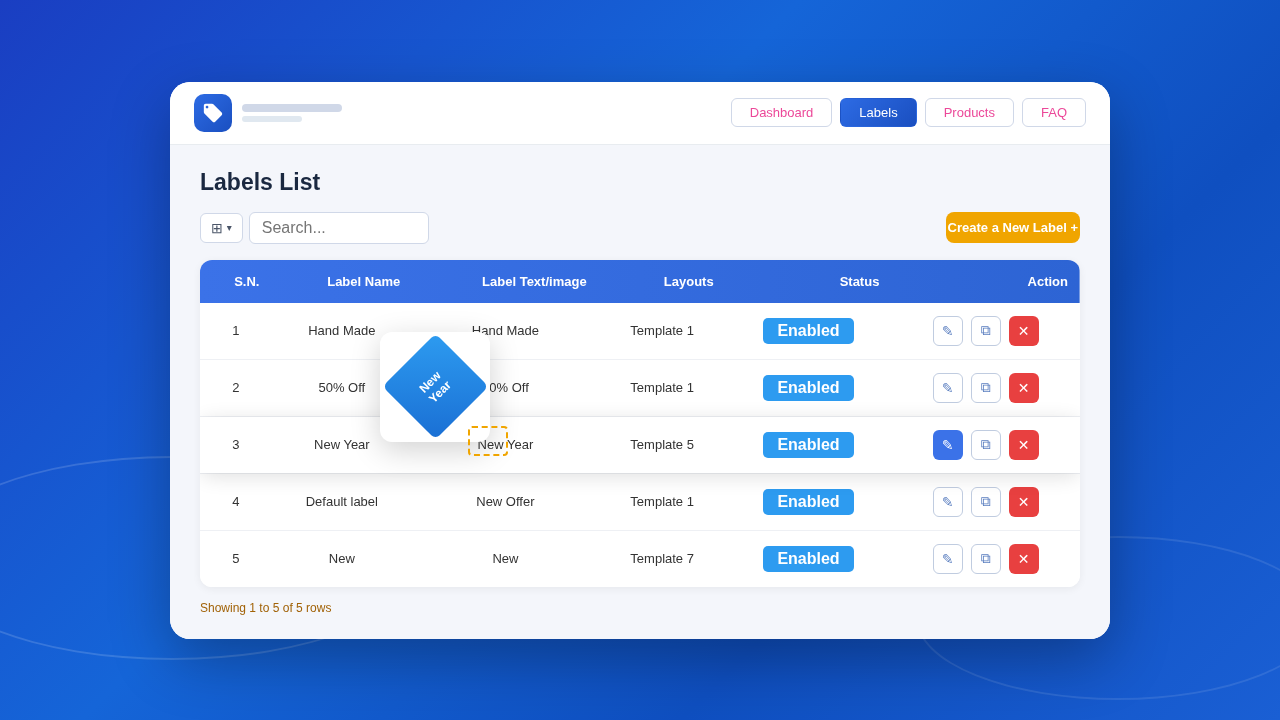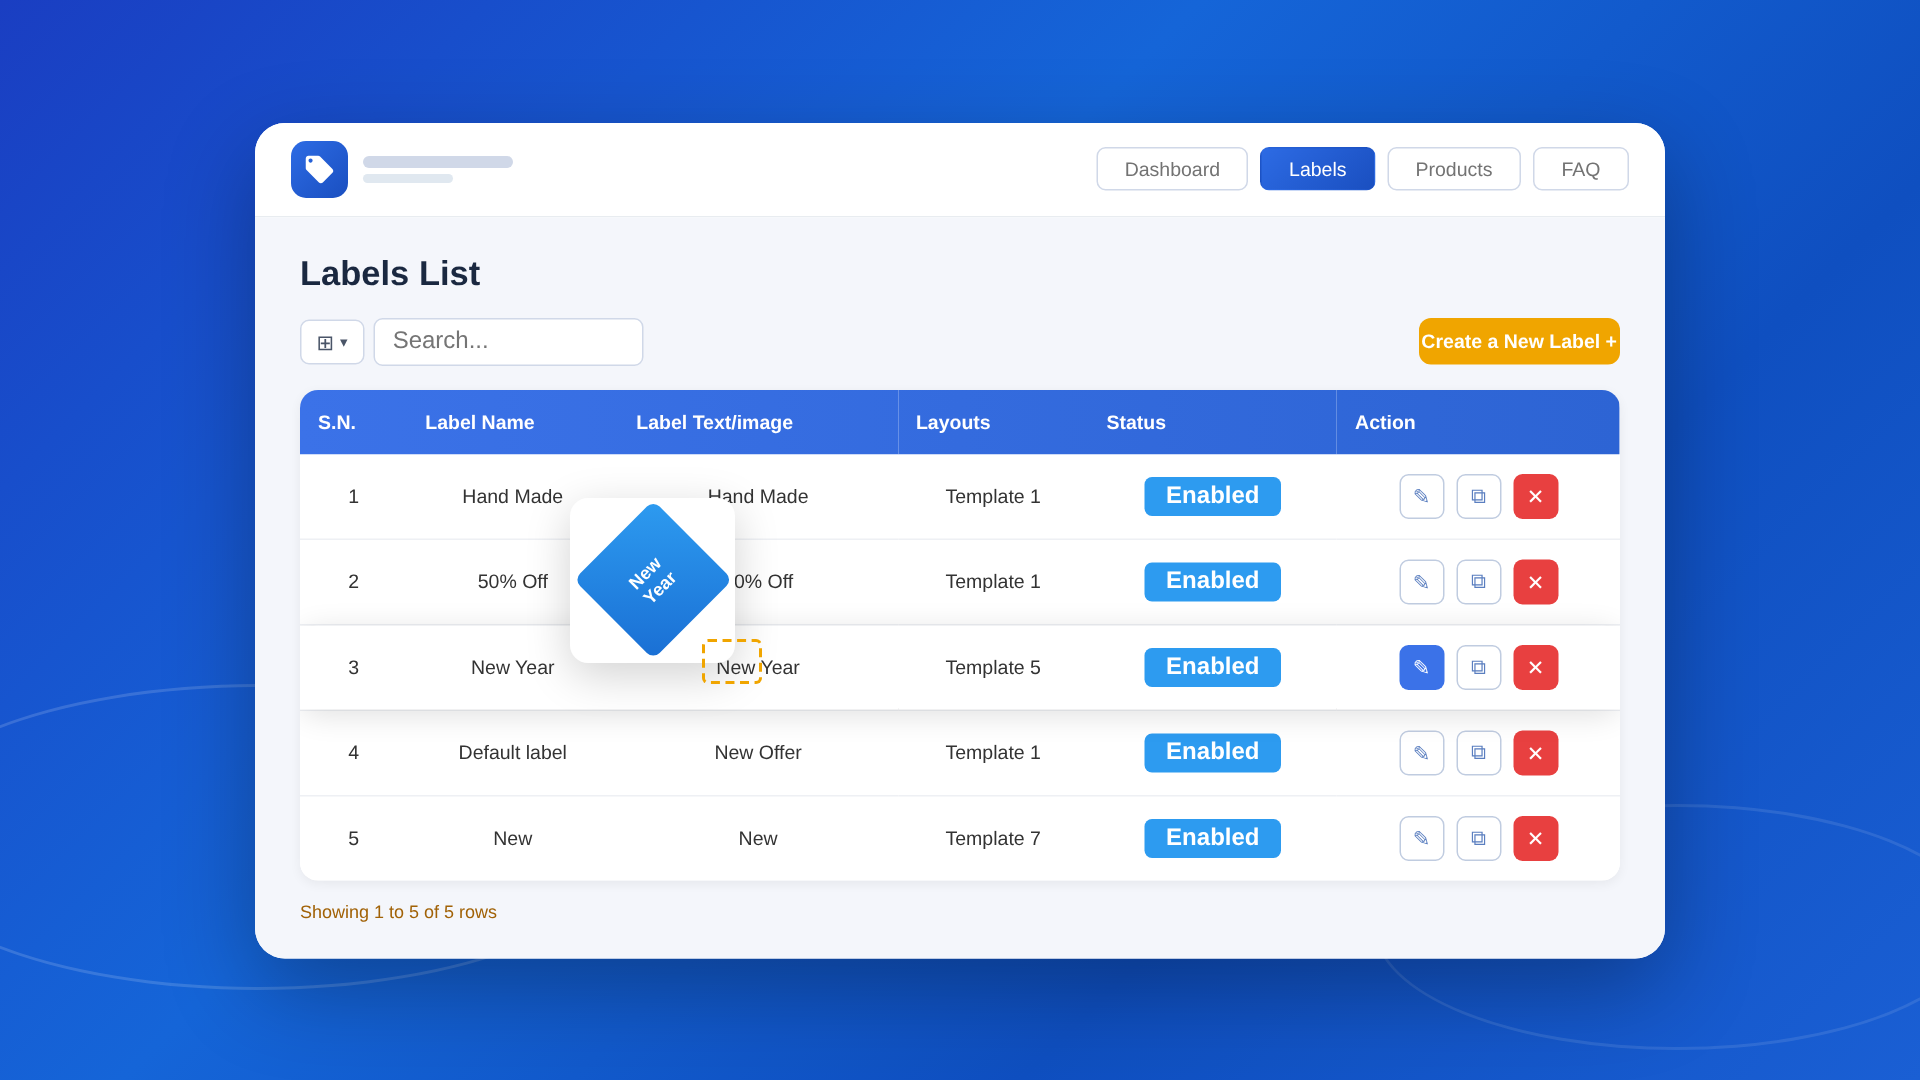--- a/index.html
+++ b/index.html
@@ -82,21 +82,21 @@
       background: #e0e8f0; border-radius: 4px;
     }
     .nav-links {
       display: flex; align-items: center; gap: 8px;
     }
     .nav-link {
       padding: 6px 18px;
       border-radius: 6px;
       border: 1px solid #d0d8e8;
       background: #fff;
-      color: #737373;
+      color: #ec4899;
       font-size: 13px;
       cursor: pointer;
     }
     .nav-link.active {
       background: linear-gradient(135deg, #2d6be4, #1a4fc0);
       color: #fff;
       border-color: transparent;
     }
 
     
@@ -168,21 +168,21 @@
       border-collapse: collapse;
     }
     thead tr {
       background: linear-gradient(90deg, #3b72e8, #2d64d4);
     }
     thead th {
       color: #fff;
       font-size: 13px;
       font-weight: 600;
       padding: 14px 12px;
-      text-align: left;
+      text-align: right;
     }
     tbody tr {
       border-bottom: 1px solid #eef0f4;
       background: #fff;
     }
     tbody tr:last-child { border-bottom: none; }
     tbody tr.highlighted {
       background: #fff;
       box-shadow: 0 4px 20px rgba(0,0,0,0.12);
       position: relative;

